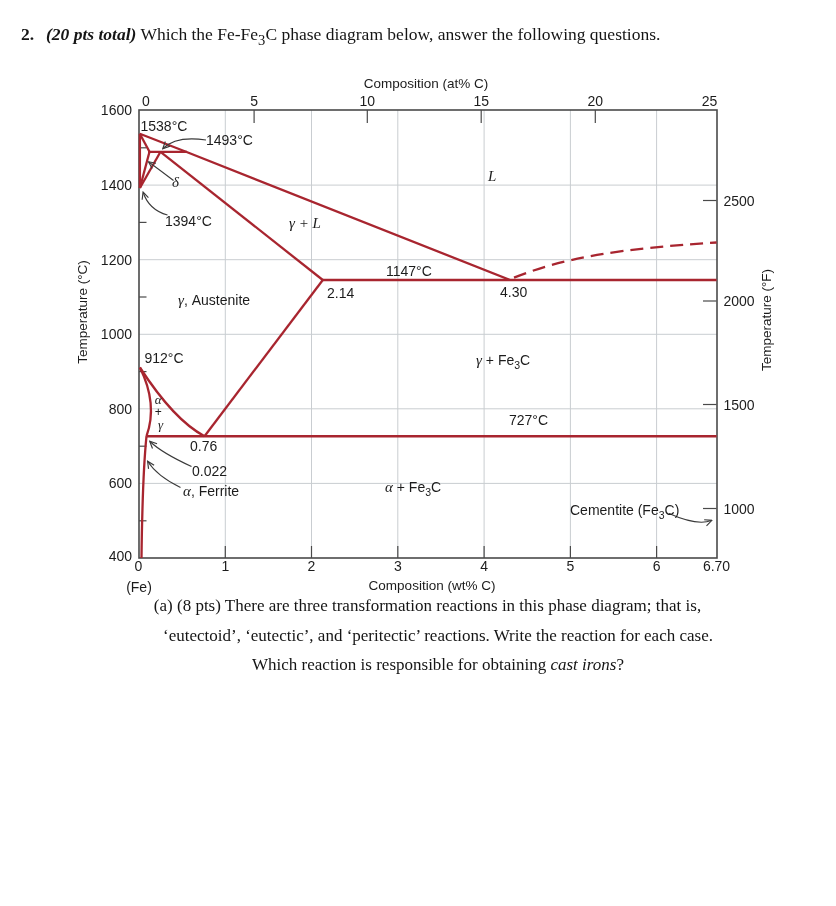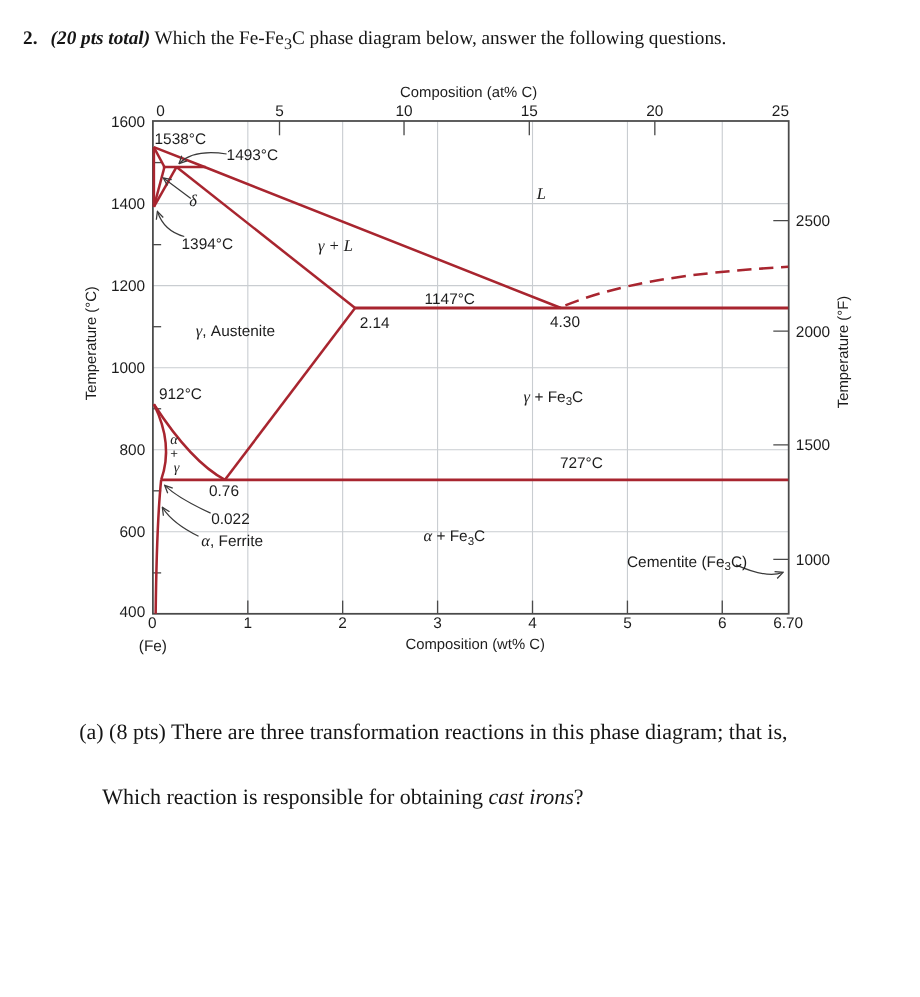--- a/index.html
+++ b/index.html
@@ -1,20 +1,20 @@
 <!DOCTYPE html>
 <html><head>
 <meta charset="utf-8">
 <style>
   html,body{margin:0;padding:0;background:#ffffff;}
   body{width:836px;height:906px;position:relative;font-family:"Liberation Serif",serif;color:#151515;}
   .q-head{position:absolute;left:21px;top:24px;width:780px;font-size:17.5px;line-height:1.25;}
   .q-head .qnum{font-weight:bold;display:inline-block;width:25px;}
   .q-head .qpts{font-weight:bold;font-style:italic;}
-  .q-a{position:absolute;left:72px;top:652px;width:690px;font-size:20px;line-height:29.5px;padding-left:21px;text-indent:-21px;}
+  .q-a{position:absolute;left:72px;top:591px;width:690px;font-size:17px;line-height:29.5px;padding-left:21px;text-indent:-21px;text-align:center;}
   svg text{font-family:"Liberation Sans",sans-serif;fill:#1c1c1c;}
   .tick-lab{font-size:14px;}
   .ax-title{font-size:13.5px;}
   .plab{font-size:14px;}
   .gk{font-family:"Liberation Serif",serif;font-style:italic;font-size:15px;}
   .gksm{font-family:"Liberation Serif",serif;font-style:italic;font-size:13px;}
   .plussm{font-size:12px;}
   .sub3{font-size:10.5px;}
   .itl{font-style:italic;}
 </style>
@@ -163,15 +163,15 @@
     <text x="183" y="496"><tspan class="gk">α</tspan><tspan class="plab">, Ferrite</tspan></text>
     <text x="476" y="365"><tspan class="gk">γ</tspan><tspan class="plab"> + Fe</tspan><tspan class="sub3" dy="3.5">3</tspan><tspan class="plab" dy="-3.5">C</tspan></text>
     <text class="plab" x="509" y="425">727°C</text>
     <text x="385" y="492"><tspan class="gk">α</tspan><tspan class="plab"> + Fe</tspan><tspan class="sub3" dy="3.5">3</tspan><tspan class="plab" dy="-3.5">C</tspan></text>
     <text x="570" y="515"><tspan class="plab">Cementite (Fe</tspan><tspan class="sub3" dy="3.5">3</tspan><tspan class="plab" dy="-3.5">C)</tspan></text>
   </g>
 </svg>
 
 <div class="q-a">
   <span>(a)</span> <span>(8 pts) There are three transformation reactions in this phase diagram; that is,</span><br>
-  <br>
+  <span>‘eutectoid’, ‘eutectic’, and ‘peritectic’ reactions. Write the reaction for each case.</span><br>
   <span>Which reaction is responsible for obtaining </span><i class="itl">cast irons</i><span>?</span>
 </div>
 
 </body></html>

